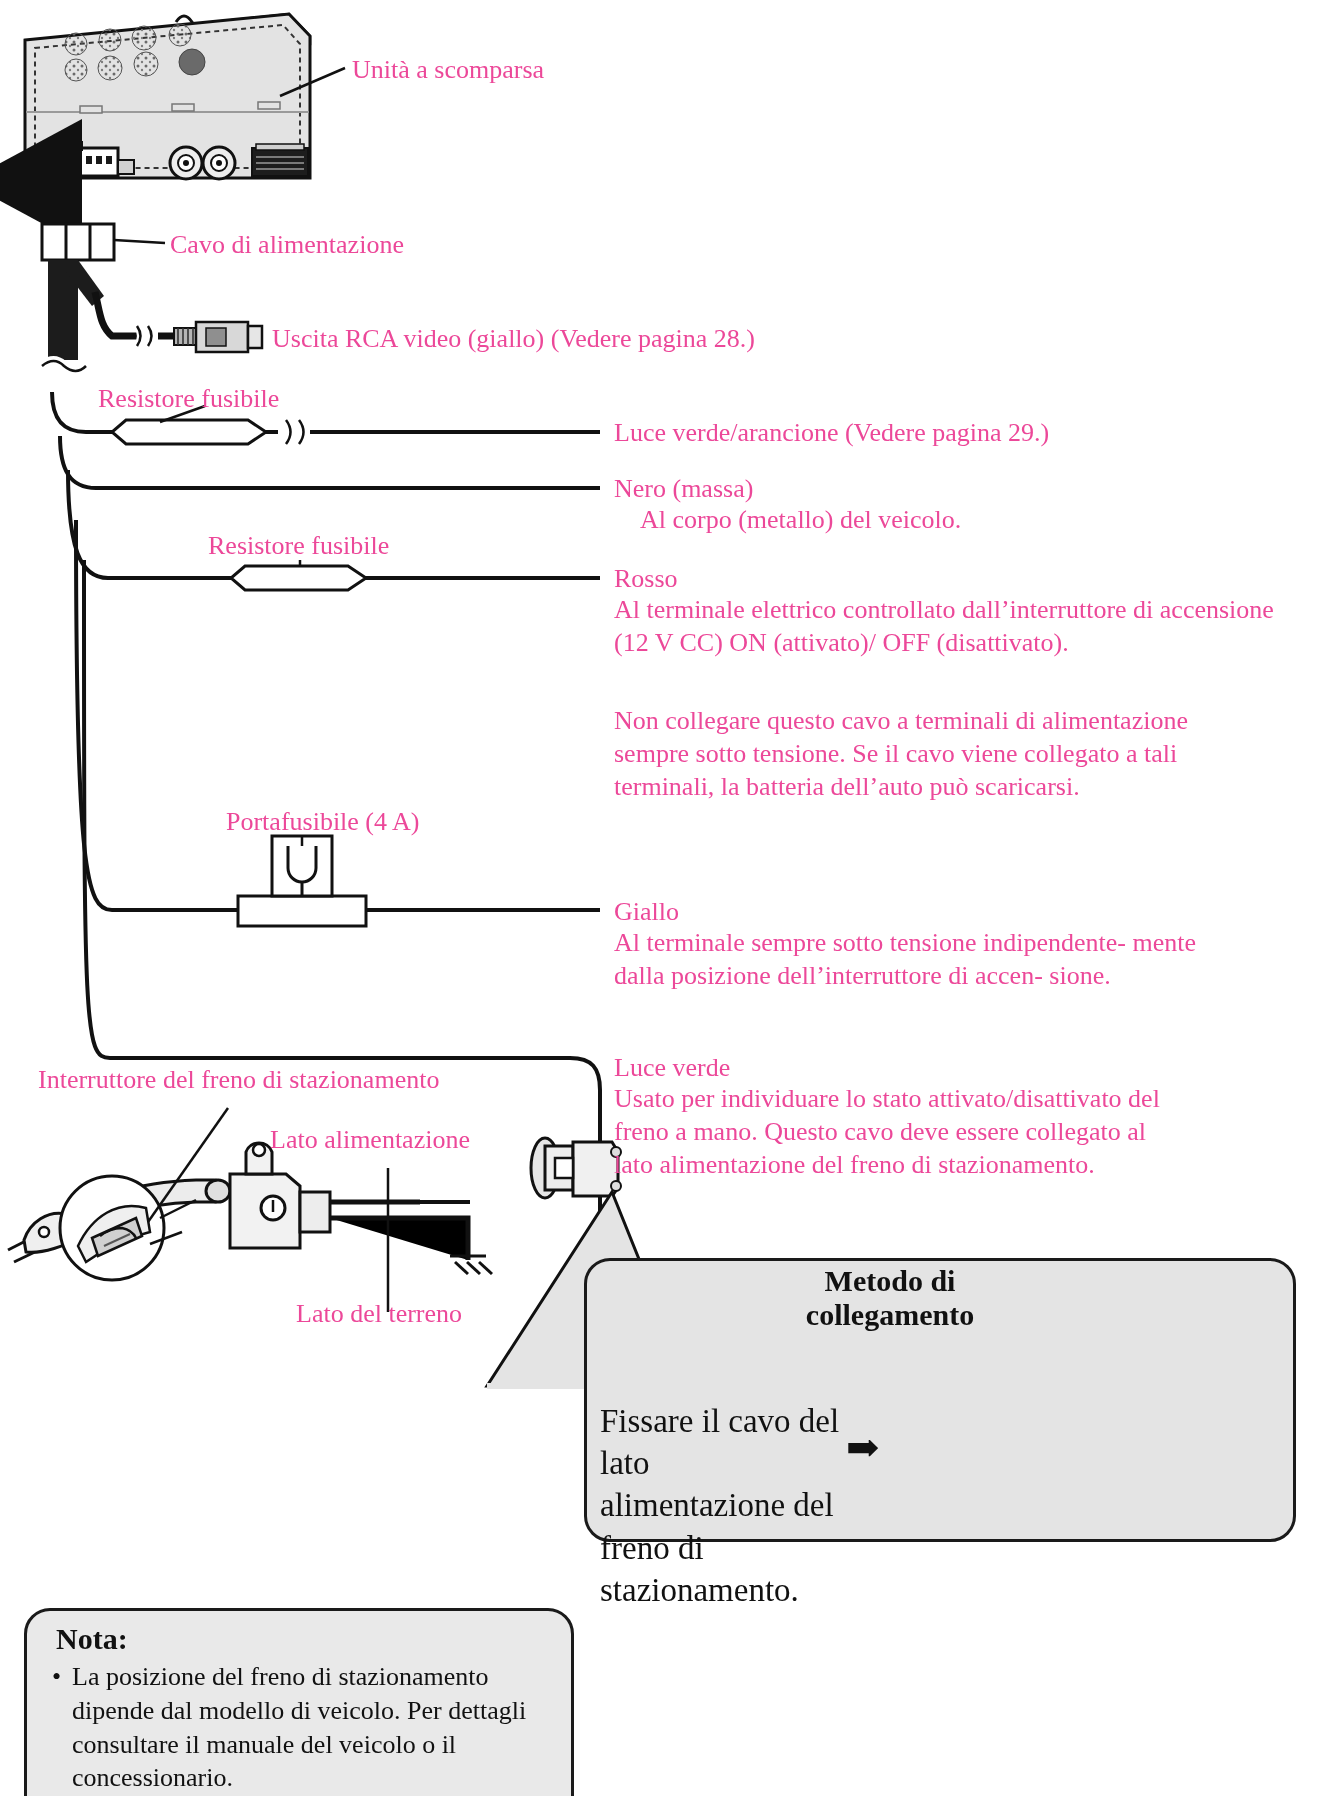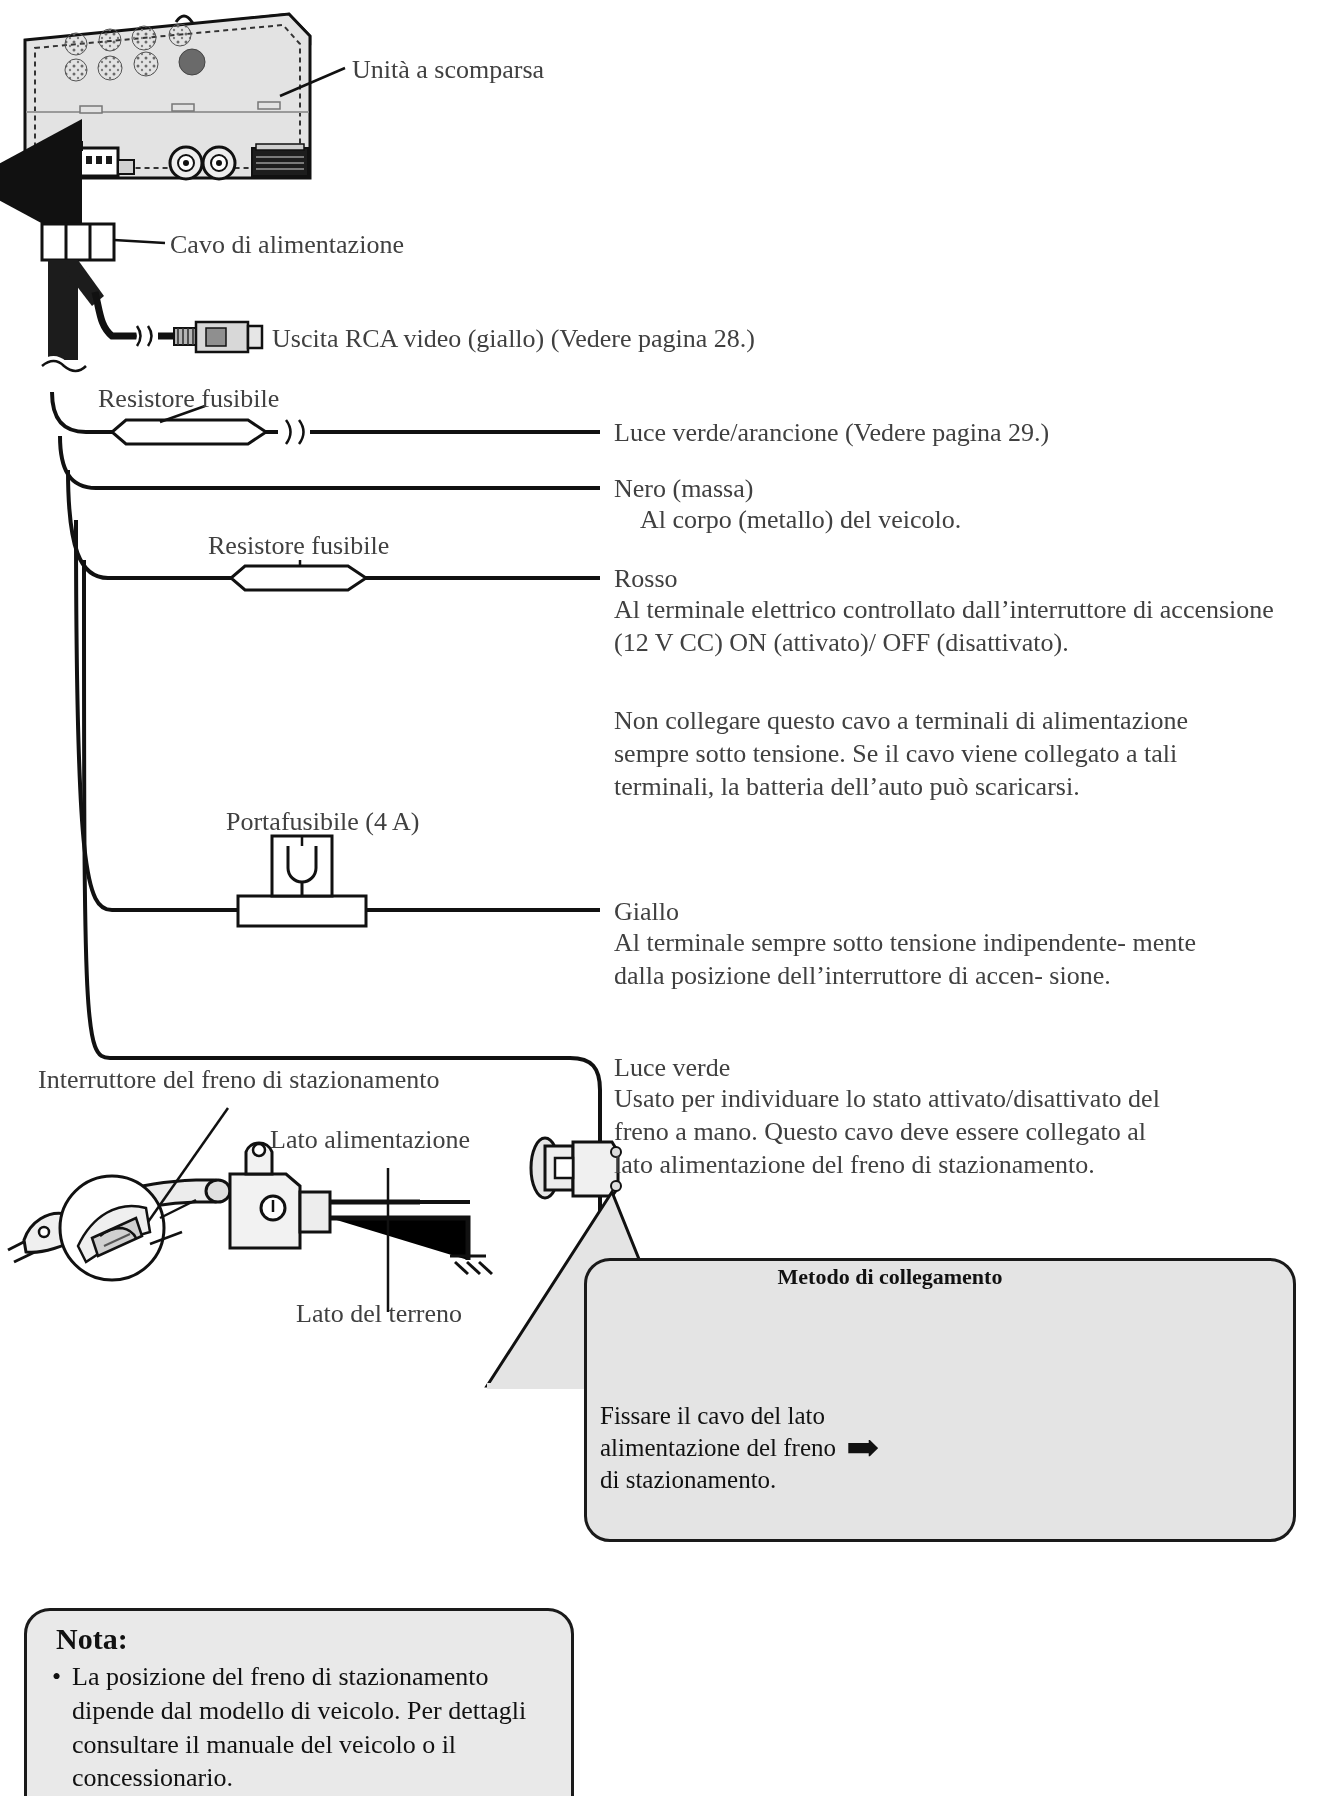--- a/index.html
+++ b/index.html
@@ -3,32 +3,32 @@
 <meta charset="utf-8">
 <style>
   html,body{margin:0;padding:0;background:#fff;}
   body{
     width:1326px;height:1796px;position:relative;overflow:hidden;
     font-family:"Liberation Serif","DejaVu Serif",serif;
     color:#111;
   }
   .stage{position:absolute;inset:0;}
   .svgwrap{position:absolute;left:0;top:0;width:1326px;height:1796px;}
-  .lbl{position:absolute;font-size:26px;line-height:1.26;white-space:pre;color:#404040;}
+  .lbl{position:absolute;font-size:26px;line-height:1.26;white-space:pre;color:#ec4899;}
   .lbl.wrap{white-space:normal;}
   .note-box{
     position:absolute;background:#e9e9e9;border:3px solid #1a1a1a;border-radius:26px;
   }
   .method-box{
     position:absolute;background:#e4e4e4;border:3px solid #1a1a1a;border-radius:26px;
   }
   .note-title{font-size:30px;font-weight:bold;}
   .note-body{font-size:26px;line-height:1.3;}
-  .mth-title{font-size:22px;font-weight:bold;text-align:center;}
-  .mth-cap{font-size:25px;line-height:1.28;}
+  .mth-title{font-size:30px;font-weight:bold;text-align:center;}
+  .mth-cap{font-size:33px;line-height:1.28;}
   .arrow-blk{font-size:40px;line-height:1;}
 </style>
 </head>
 <body>
 
 <div class="stage">
 
   <svg class="svgwrap" viewBox="0 0 1326 1796">
     <defs>
       <pattern id="speck" width="8" height="8" patternUnits="userSpaceOnUse">

